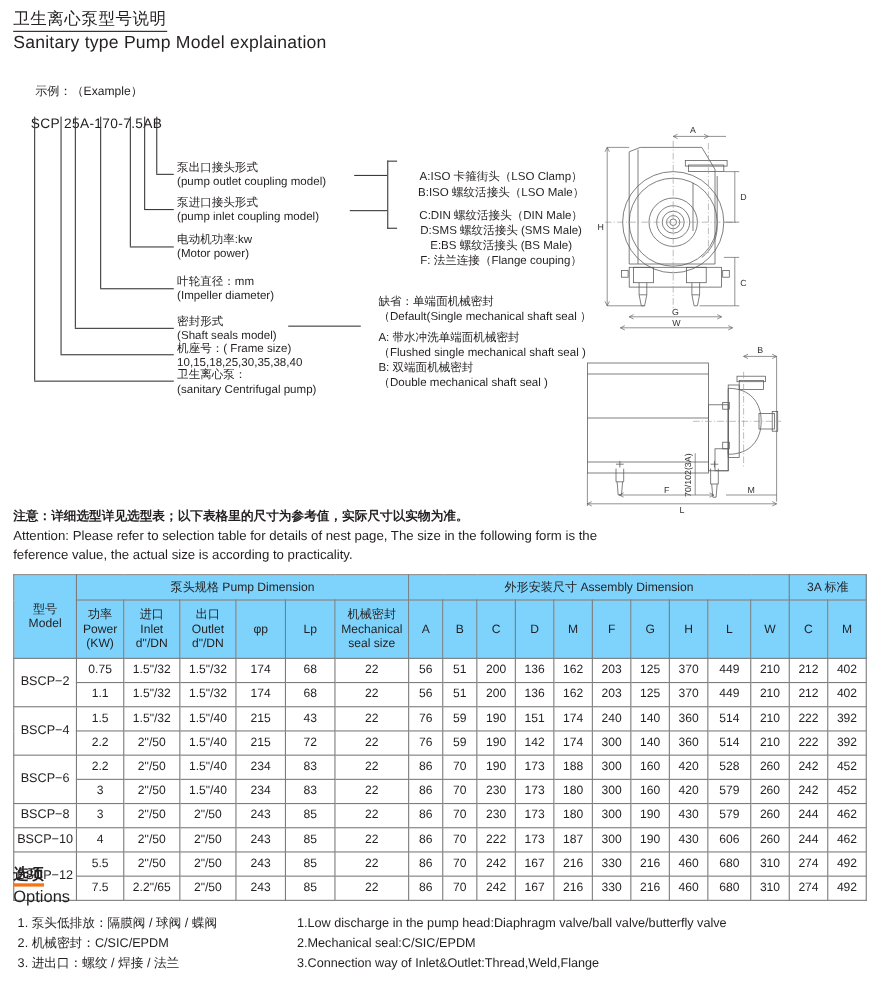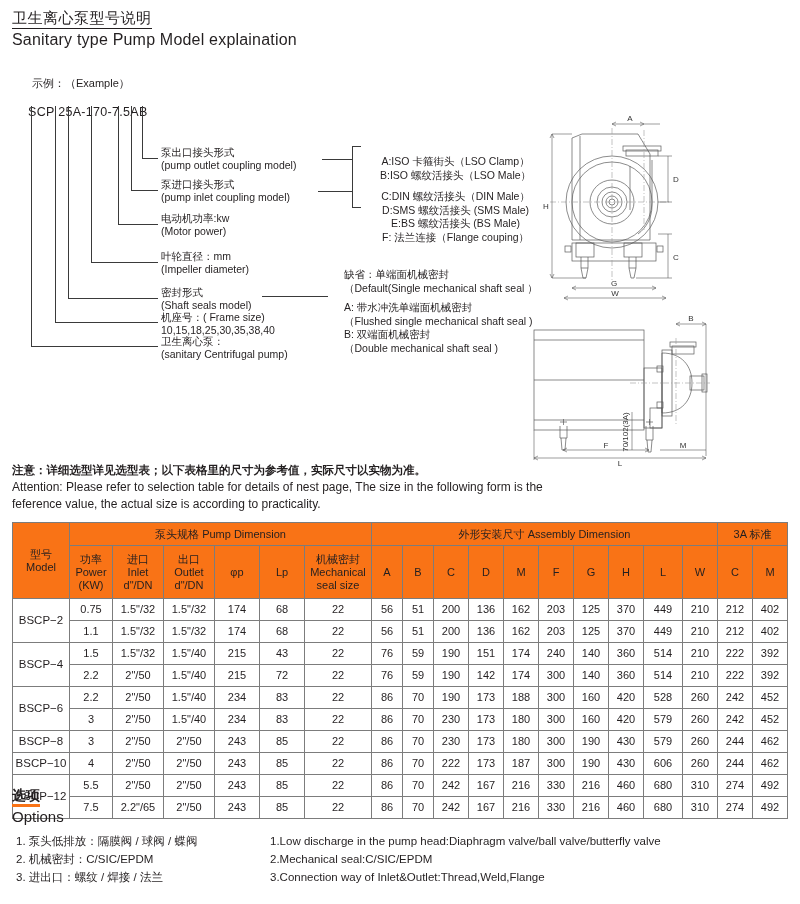--- a/index.html
+++ b/index.html
@@ -72,21 +72,21 @@
     color: #231f20;
   }
   table.spec th, table.spec td {
     border: 1px solid #7c7c7c;
     text-align: center;
     vertical-align: middle;
     padding: 0;
     line-height: 13px;
   }
   table.spec thead th {
-    background: #f97316;
+    background: #7dd3fc;
     font-weight: normal;
     font-size: 11px;
   }
   table.spec thead th.grp { height: 22px; }
   table.spec thead th.sub { height: 52px; }
   table.spec thead th.model-th { width: 56px; }
   table.spec tbody td { height: 21px; background: #ffffff; }
   table.spec tbody td.model-cell { font-size: 11.5px; }
   .th-cn { display: block; }
   .th-en { display: block; }

